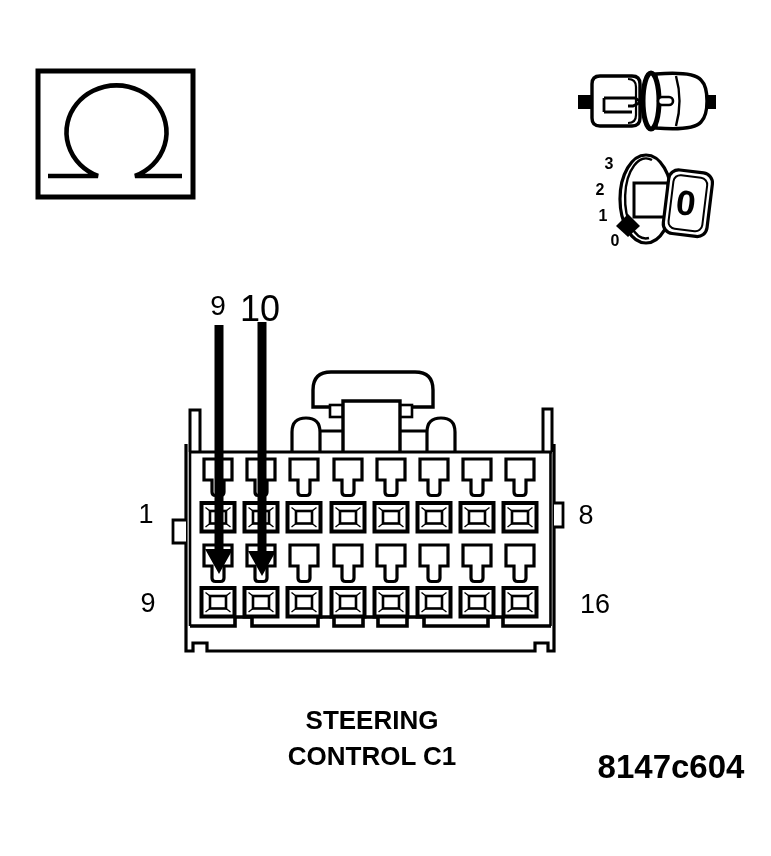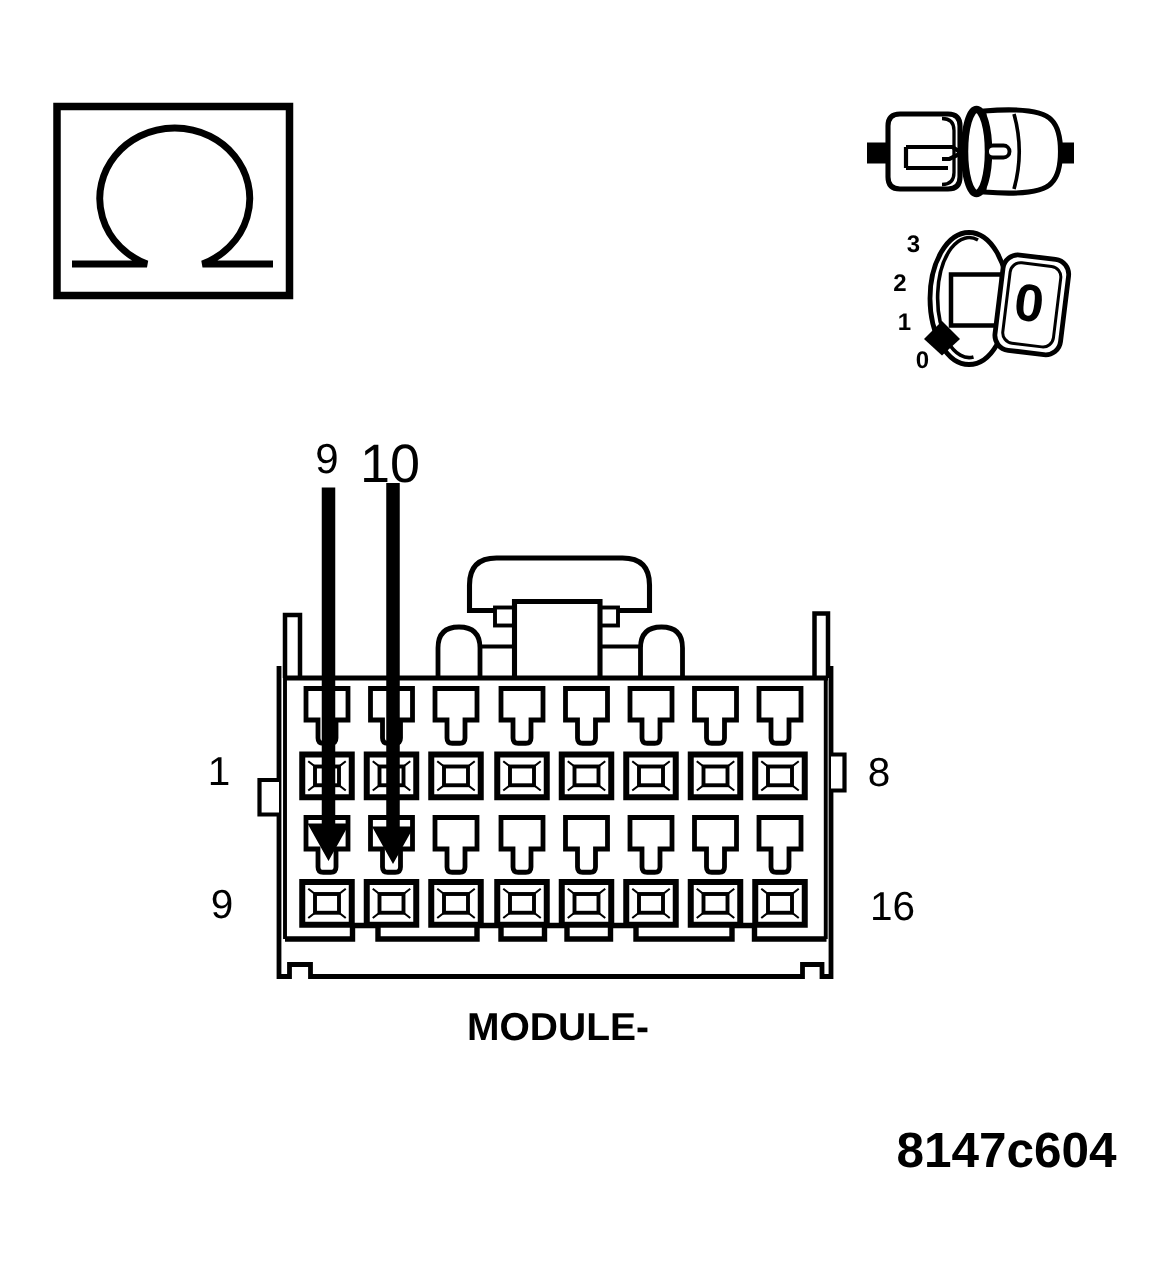--- a/index.html
+++ b/index.html
@@ -94,21 +94,22 @@
   </svg>
 
   <div class="lbl" style="left:218px;top:292px;font-size:28px;">9</div>
   <div class="lbl" style="left:260px;top:291px;font-size:36px;">10</div>
 
   <div class="lbl" style="left:146px;top:501px;font-size:27px;">1</div>
   <div class="lbl" style="left:586px;top:502px;font-size:27px;">8</div>
   <div class="lbl" style="left:148px;top:590px;font-size:27px;">9</div>
   <div class="lbl" style="left:595px;top:591px;font-size:27px;">16</div>
 
-  <div class="lbl b" style="left:372px;top:671px;font-size:26px;">MODULE-</div>
+  <div class="lbl b" style="left:372px;top:707px;font-size:26px;">STEERING</div>
+  <div class="lbl b" style="left:372px;top:743px;font-size:26px;">CONTROL C1</div>
 
   <div class="lbl" style="left:671px;top:750px;font-size:33px;font-weight:bold;">8147c604</div>
 
   <div class="lbl b" style="left:609px;top:156px;font-size:16px;">3</div>
   <div class="lbl b" style="left:600px;top:182px;font-size:16px;">2</div>
   <div class="lbl b" style="left:603px;top:208px;font-size:16px;">1</div>
   <div class="lbl b" style="left:615px;top:233px;font-size:16px;">0</div>
   <div class="lbl b key0" style="left:686px;top:185px;font-size:35px;">0</div>
 
 </div>

